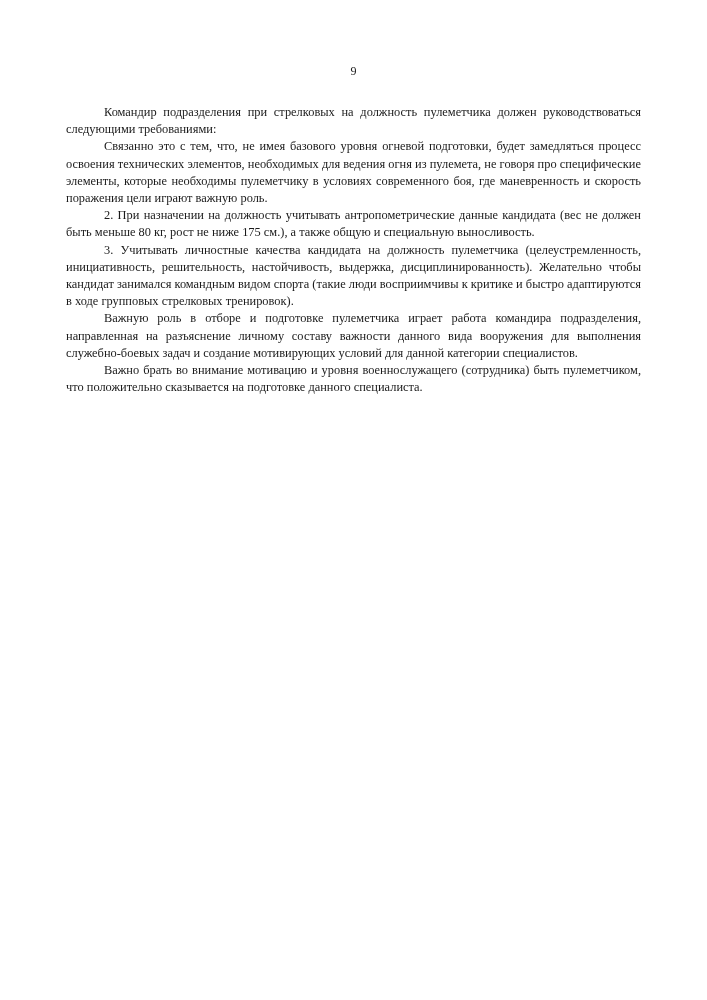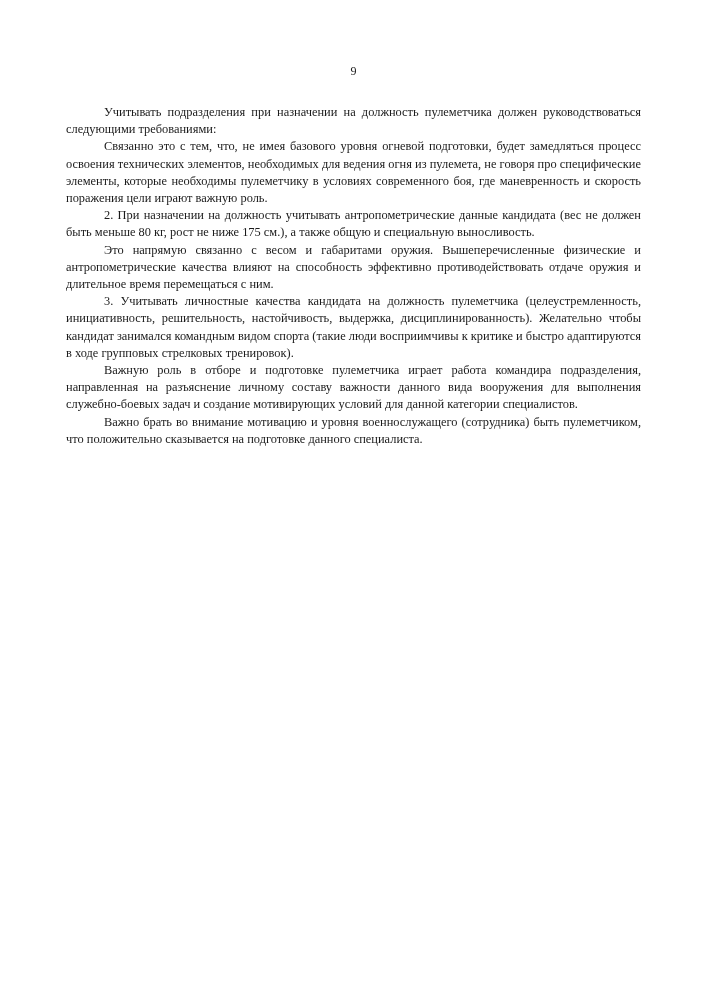--- a/index.html
+++ b/index.html
@@ -53,22 +53,21 @@
 </style>
 </head>
 <body>
 
 <div class="page">
 
   <div class="page-number">9</div>
 
 
   <div class="body-text">
-    <p>Учитывать подразделения при назначении на должность пулеметчика должен руководствоваться следующими требованиями:</p>
+    <p>Командир подразделения при стрелковых на должность пулеметчика должен руководствоваться следующими требованиями:</p>
     <p>Связанно это с тем, что, не имея базового уровня огневой подготовки, будет замедляться процесс освоения технических элементов, необходимых для ведения огня из пулемета, не говоря про специфические элементы, которые необходимы пулеметчику в условиях современного боя, где маневренность и скорость поражения цели играют важную роль.</p>
     <p>2. При назначении на должность учитывать антропометрические данные кандидата (вес не должен быть меньше 80 кг, рост не ниже 175 см.), а также общую и специальную выносливость.</p>
-    <p>Это напрямую связанно с весом и габаритами оружия. Вышеперечисленные физические и антропометрические качества влияют на способность эффективно противодействовать отдаче оружия и длительное время перемещаться с ним.</p>
     <p>3. Учитывать личностные качества кандидата на должность пулеметчика (целеустремленность, инициативность, решительность, настойчивость, выдержка, дисциплинированность). Желательно чтобы кандидат занимался командным видом спорта (такие люди восприимчивы к критике и быстро адаптируются в ходе групповых стрелковых тренировок).</p>
     <p>Важную роль в отборе и подготовке пулеметчика играет работа командира подразделения, направленная на разъяснение личному составу важности данного вида вооружения для выполнения служебно-боевых задач и создание мотивирующих условий для данной категории специалистов.</p>
     <p>Важно брать во внимание мотивацию и уровня военнослужащего (сотрудника) быть пулеметчиком, что положительно сказывается на подготовке данного специалиста.</p>
   </div>
 
 </div>
 
 </body></html>

